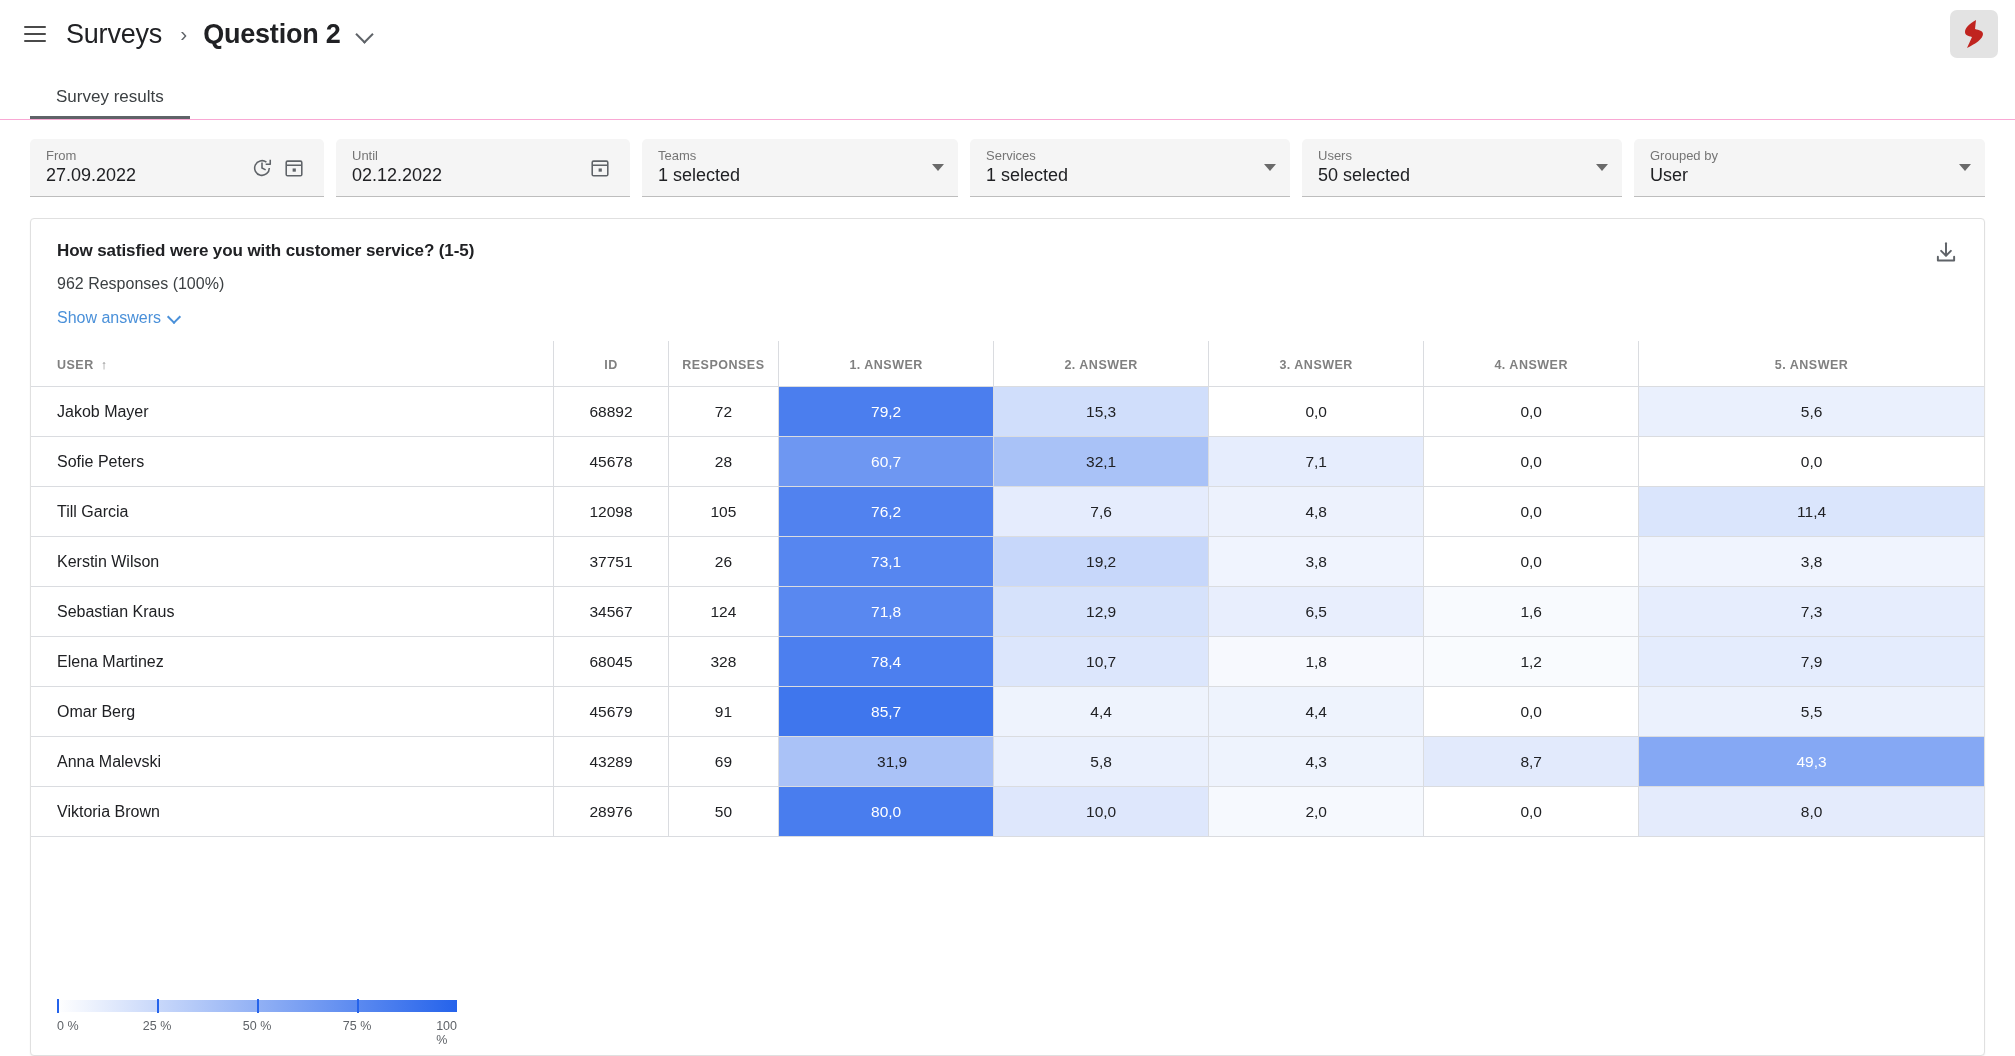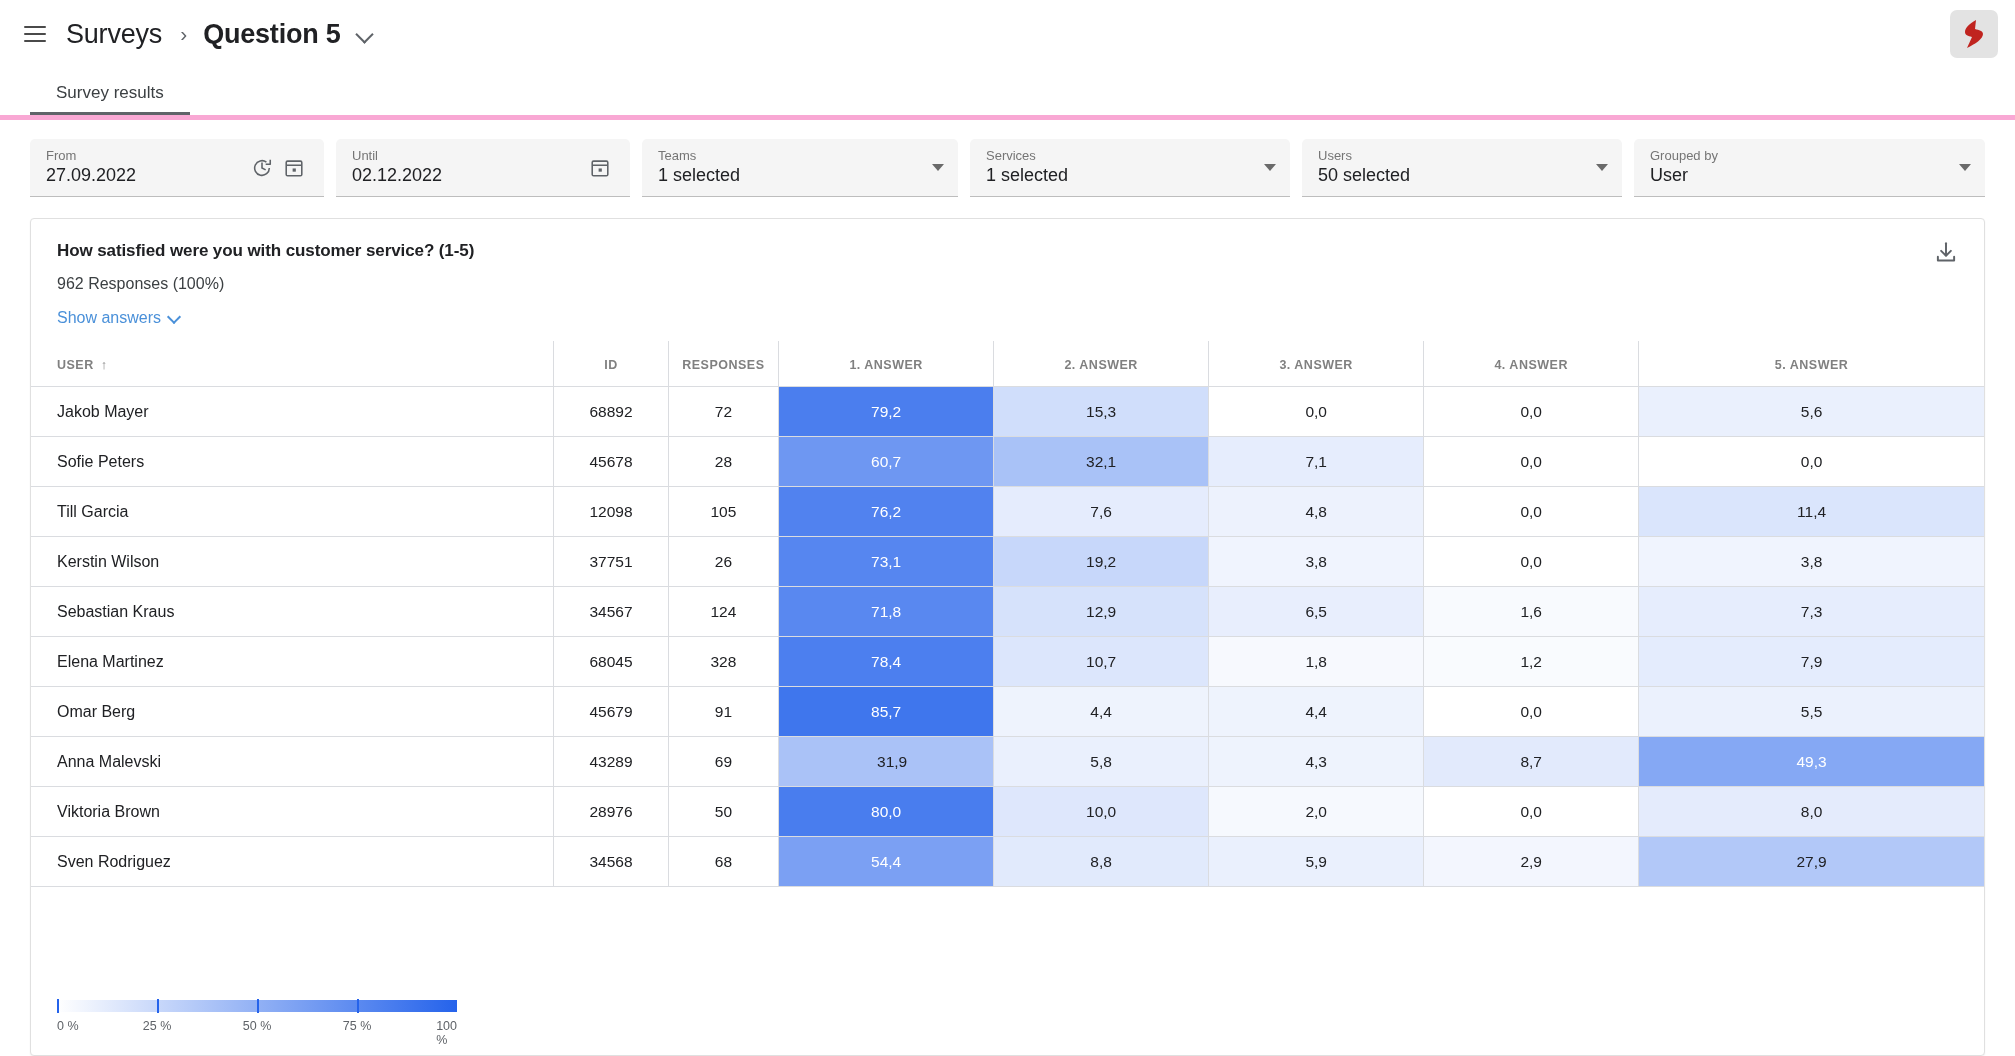--- a/index.html
+++ b/index.html
@@ -52,21 +52,21 @@
   .brand-logo {
     position:absolute; right:17px; top:10px;
     width:48px; height:48px; border-radius:7px;
     background:#e3e3e3;
     display:flex; align-items:center; justify-content:center;
     cursor:pointer;
   }
   
   .tabbar {
     height:52px; flex:0 0 52px;
-    border-bottom:5px solid #f9a8d4;
+    border-bottom:1px solid #f9a8d4;
     display:flex; align-items:flex-end;
     padding-left:30px;
     background:#fff;
   }
   .tab {
     padding:0 26px 12px 26px;
     font-size:17px; color:#3c4043; font-weight:500;
     cursor:pointer; position:relative;
   }
   .tab.active::after {
@@ -190,21 +190,21 @@
 <div class="app">
 
   <div class="topbar">
     <div class="hamburger">
       <span></span>
         <span></span>
         <span></span>
     </div>
     <div class="crumb-root">Surveys</div>
     <div class="crumb-sep">›</div>
-    <div class="crumb-current">Question 5</div>
+    <div class="crumb-current">Question 2</div>
     <div class="crumb-caret"></div>
 
     <div class="brand-logo">
       <svg width="26" height="30" viewBox="0 0 26 30" aria-hidden="true">
         <path d="M15 1 C8 5, 4 9, 4 13 C4 16, 7 17, 11 18 L6 29 C14 25, 22 20, 22 15 C22 12, 18 11, 14 10 Z" fill="#c0241f"></path>
       </svg>
     </div>
   </div>
 
   <div class="tabbar">
@@ -407,30 +407,20 @@
           <tr>
             <td class="td-user">Viktoria Brown</td>
             <td>28976</td>
             <td>50</td>
             <td style="background: rgb(73, 125, 238); color: rgb(255, 255, 255);">80,0</td>
             <td style="background: rgb(222, 231, 252); color: rgb(32, 33, 36);">10,0</td>
             <td style="background: rgb(246, 249, 254); color: rgb(32, 33, 36);">2,0</td>
             <td style="background: rgb(255, 255, 255); color: rgb(32, 33, 36);">0,0</td>
             <td style="background: rgb(228, 235, 252); color: rgb(32, 33, 36);">8,0</td>
           </tr>
-          <tr>
-            <td class="td-user">Sven Rodriguez</td>
-            <td>34568</td>
-            <td>68</td>
-            <td style="background: rgb(123, 160, 243); color: rgb(255, 255, 255);">54,4</td>
-            <td style="background: rgb(225, 234, 252); color: rgb(32, 33, 36);">8,8</td>
-            <td style="background: rgb(234, 240, 253); color: rgb(32, 33, 36);">5,9</td>
-            <td style="background: rgb(243, 246, 254); color: rgb(32, 33, 36);">2,9</td>
-            <td style="background: rgb(178, 200, 248); color: rgb(32, 33, 36);">27,9</td>
-          </tr>
         </tbody>
     </table>
 
     <div class="legend">
       <div class="legend-bar" id="legend-bar" style="background: linear-gradient(to right, rgb(255, 255, 255) 0%, rgb(37, 99, 235) 100%);">
           <div class="tick" style="left: 0%;"></div>
           <div class="tick" style="left: 25%;"></div>
           <div class="tick" style="left: 50%;"></div>
           <div class="tick" style="left: 75%;"></div>
         </div>

